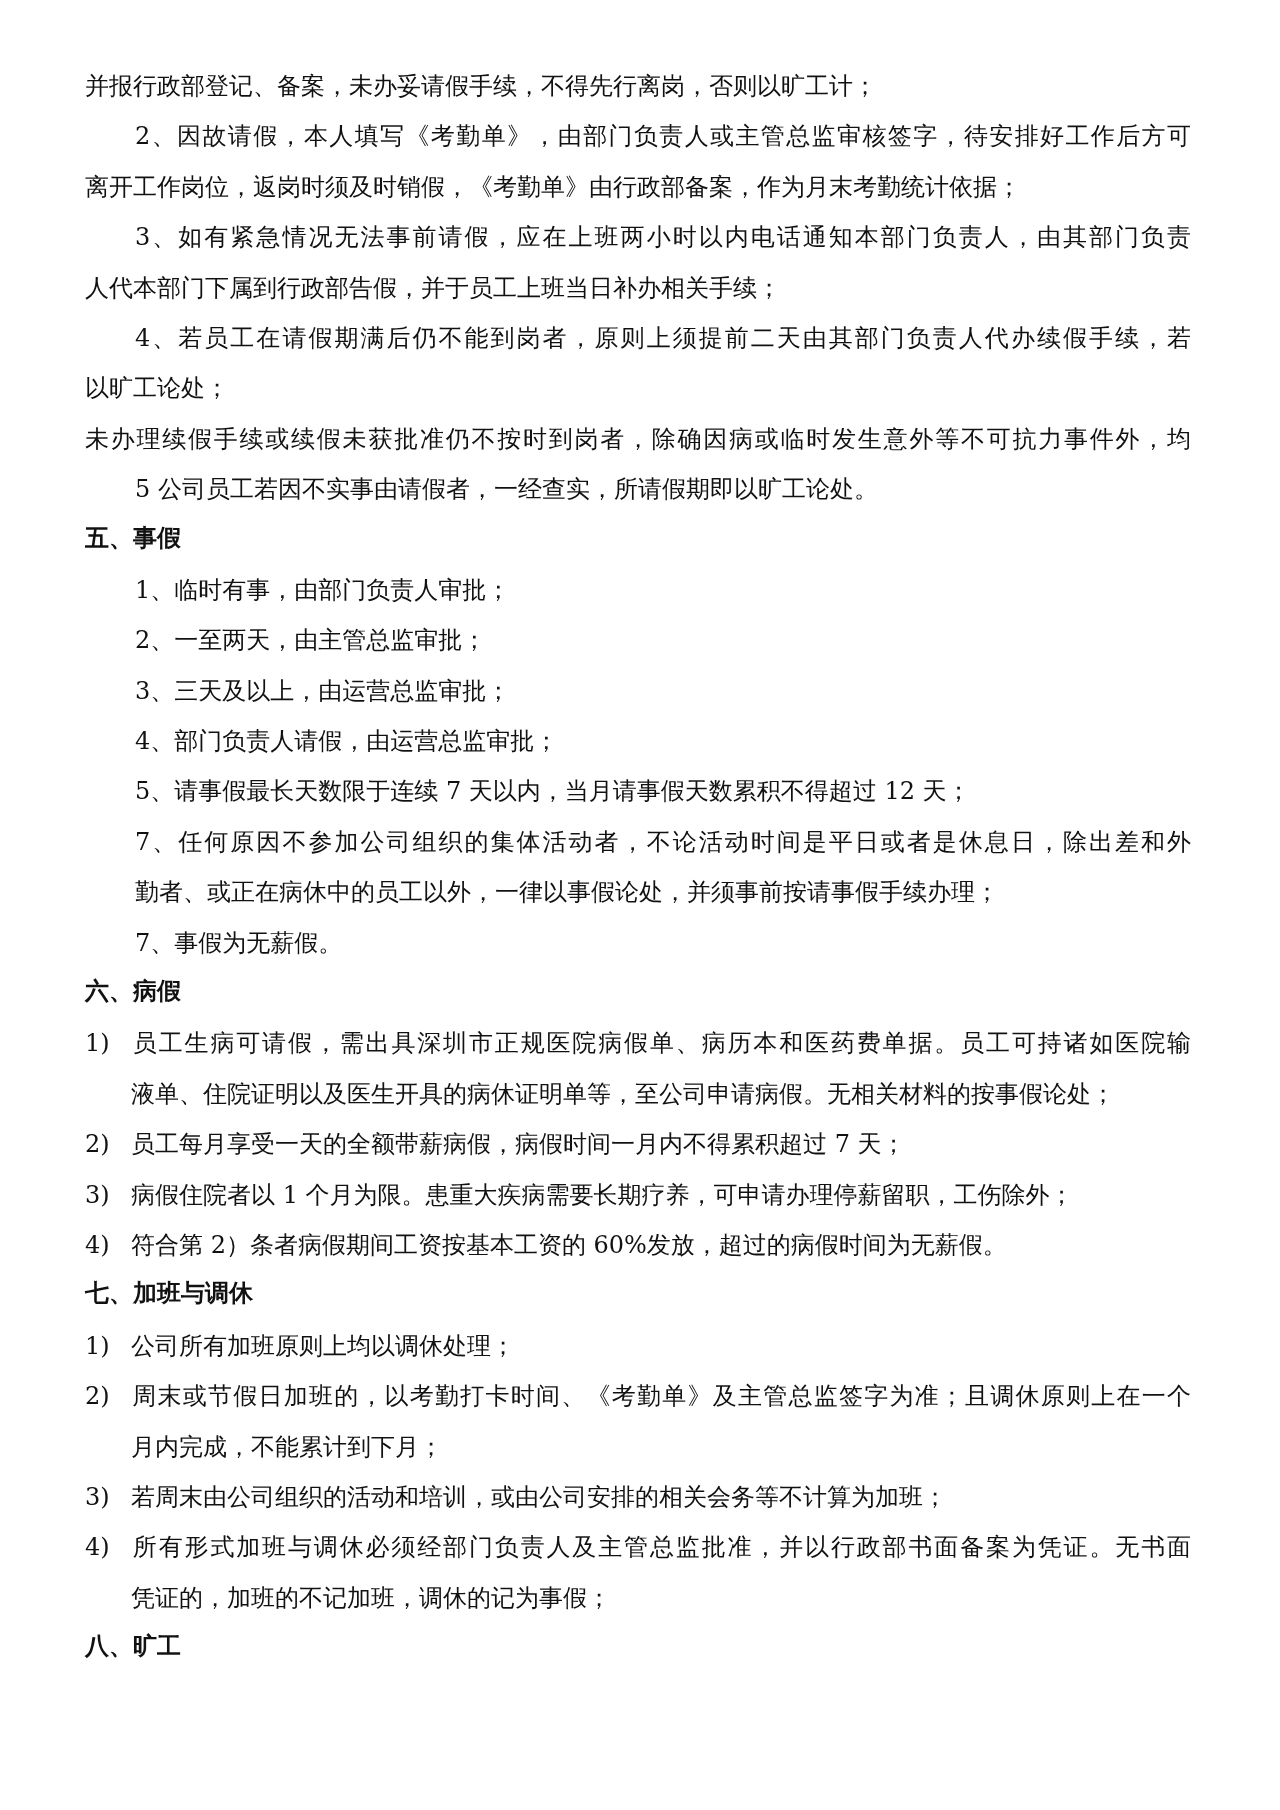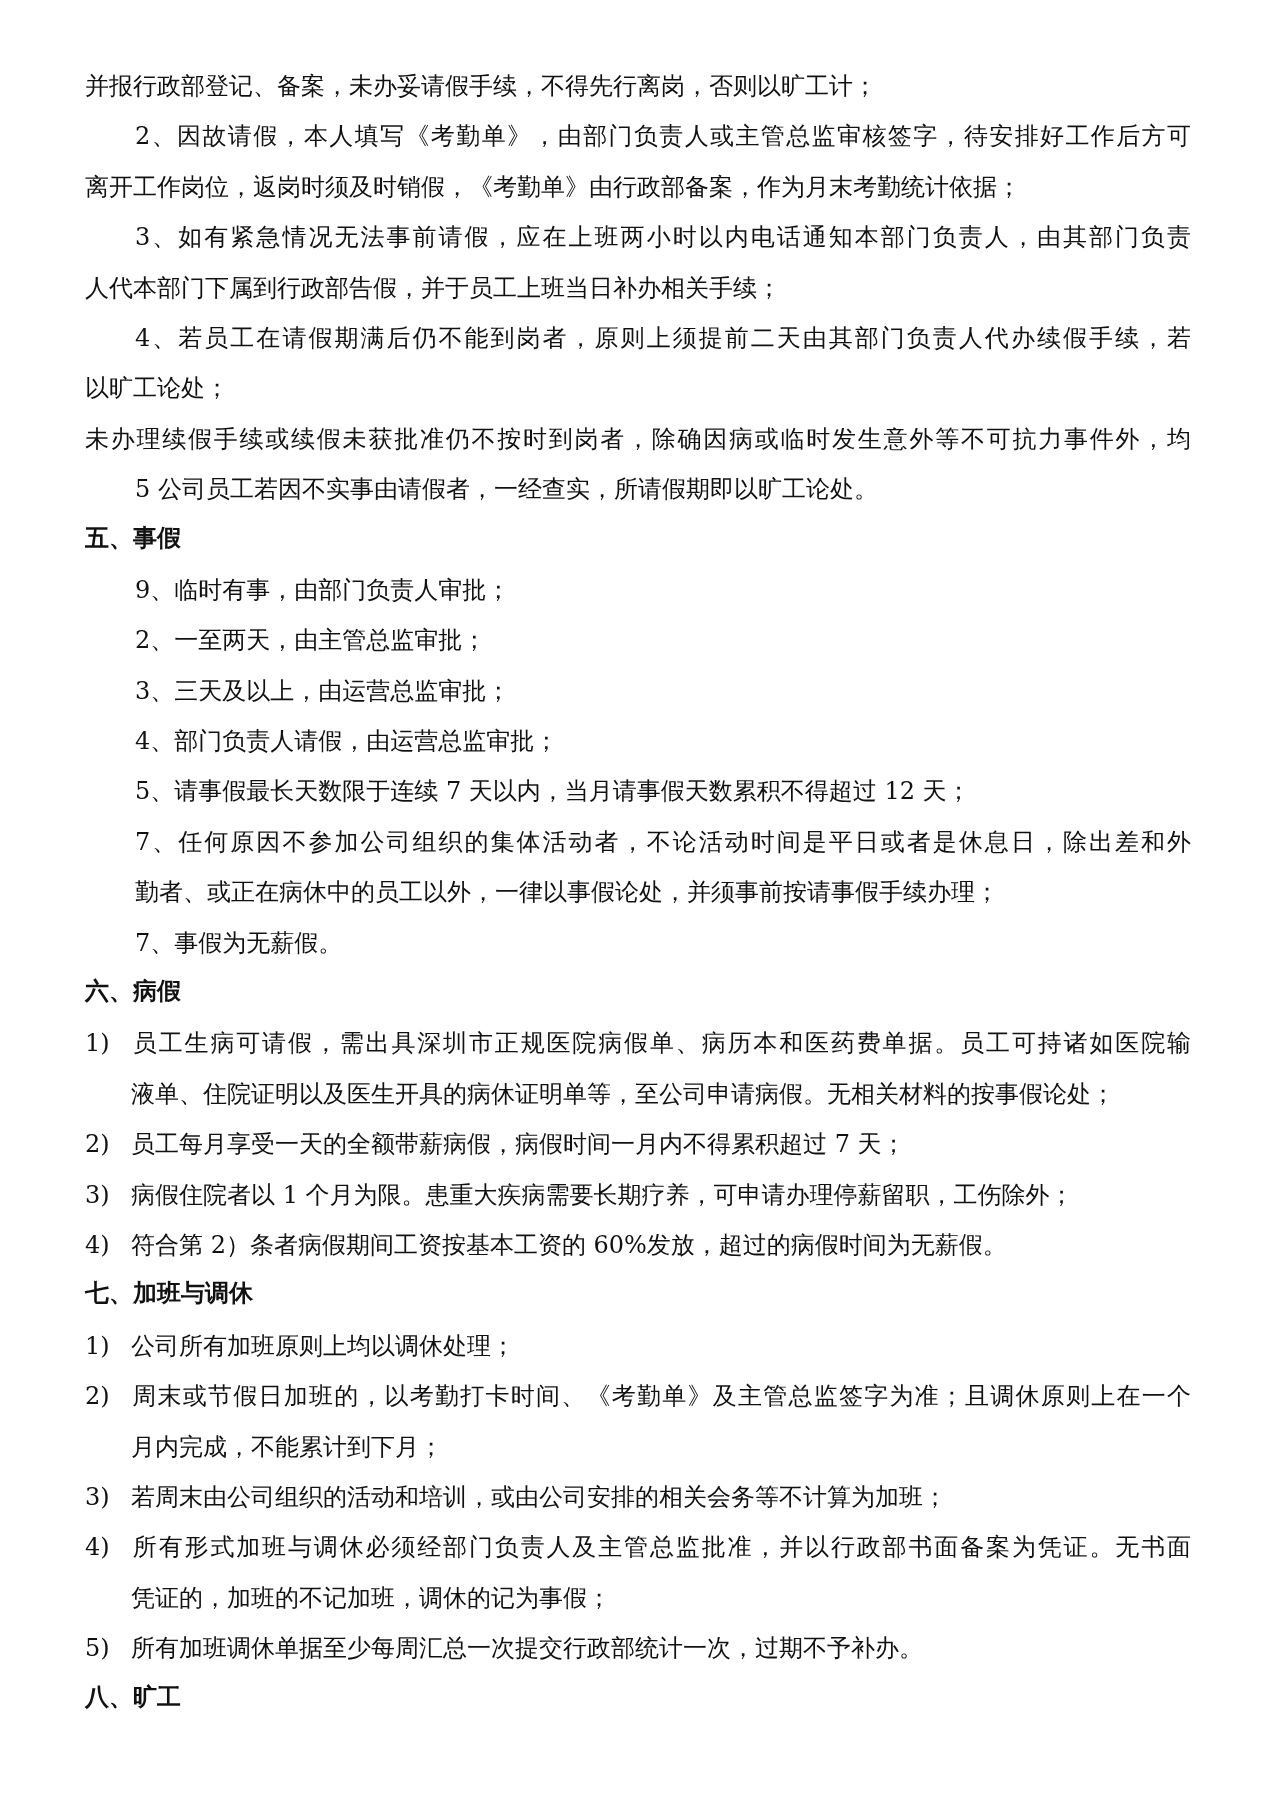--- a/index.html
+++ b/index.html
@@ -38,21 +38,21 @@
     <div class="line full">未办理续假手续或续假未获批准仍不按时到岗者，除确因病或临时发生意外等不可抗力事件外，均</div>
   </div>
 
   <div>
     <div class="line ind">5 公司员工若因不实事由请假者，一经查实，所请假期即以旷工论处。</div>
   </div>
 
   <div class="line heading">五、事假</div>
 
   <div>
-    <div class="line ind">9、临时有事，由部门负责人审批；</div>
+    <div class="line ind">1、临时有事，由部门负责人审批；</div>
   </div>
   <div>
     <div class="line ind">2、一至两天，由主管总监审批；</div>
   </div>
   <div>
     <div class="line ind">3、三天及以上，由运营总监审批；</div>
   </div>
   <div>
     <div class="line ind">4、部门负责人请假，由运营总监审批；</div>
   </div>
@@ -108,21 +108,16 @@
     <div class="line hang">
       <span class="num">3)</span><span>若周末由公司组织的活动和培训，或由公司安排的相关会务等不计算为加班；</span>
     </div>
   </div>
   <div>
     <div class="line full hang">
       <span class="num">4)</span><span>所有形式加班与调休必须经部门负责人及主管总监批准，并以行政部书面备案为凭证。无书面</span>
     </div>
     <div class="line hang">凭证的，加班的不记加班，调休的记为事假；</div>
   </div>
-  <div>
-    <div class="line hang">
-      <span class="num">5)</span><span>所有加班调休单据至少每周汇总一次提交行政部统计一次，过期不予补办。</span>
-    </div>
-  </div>
 
   <div class="line heading">八、旷工</div>
 
 </div>
 
 </body></html>

